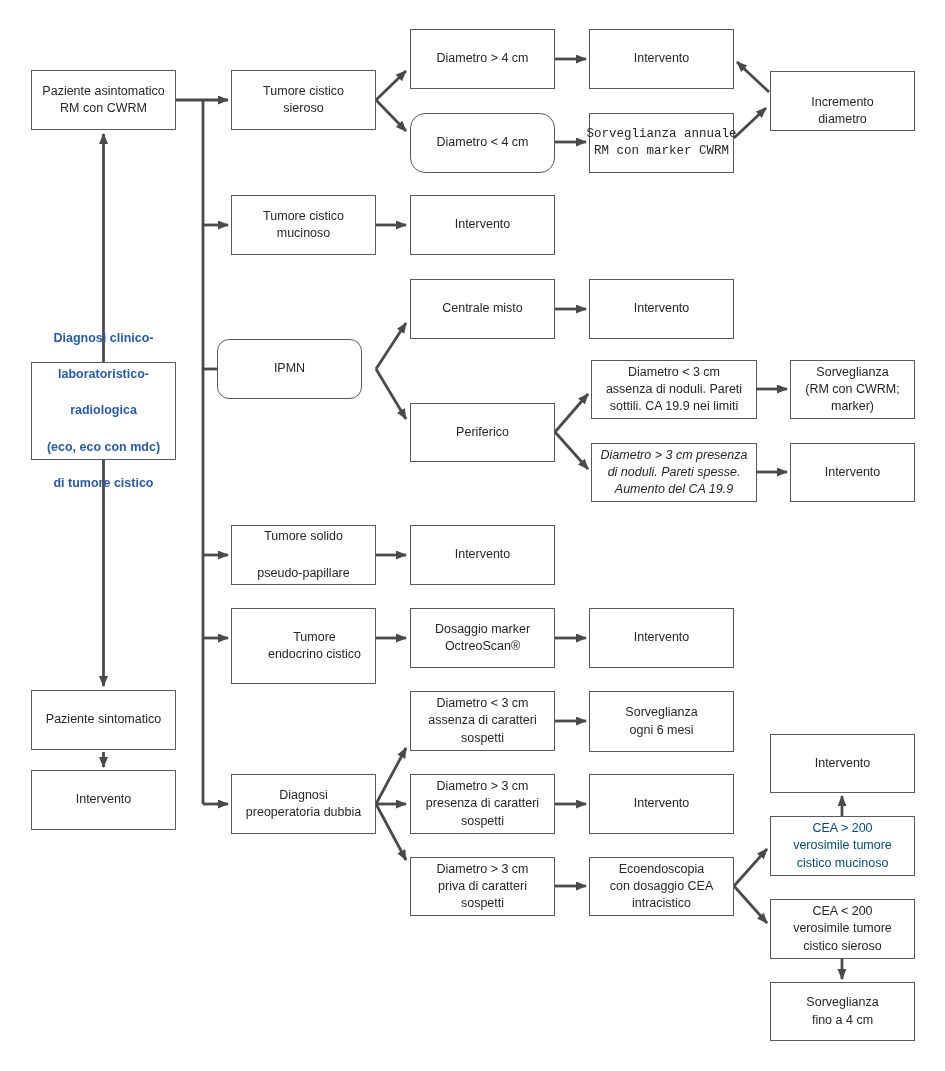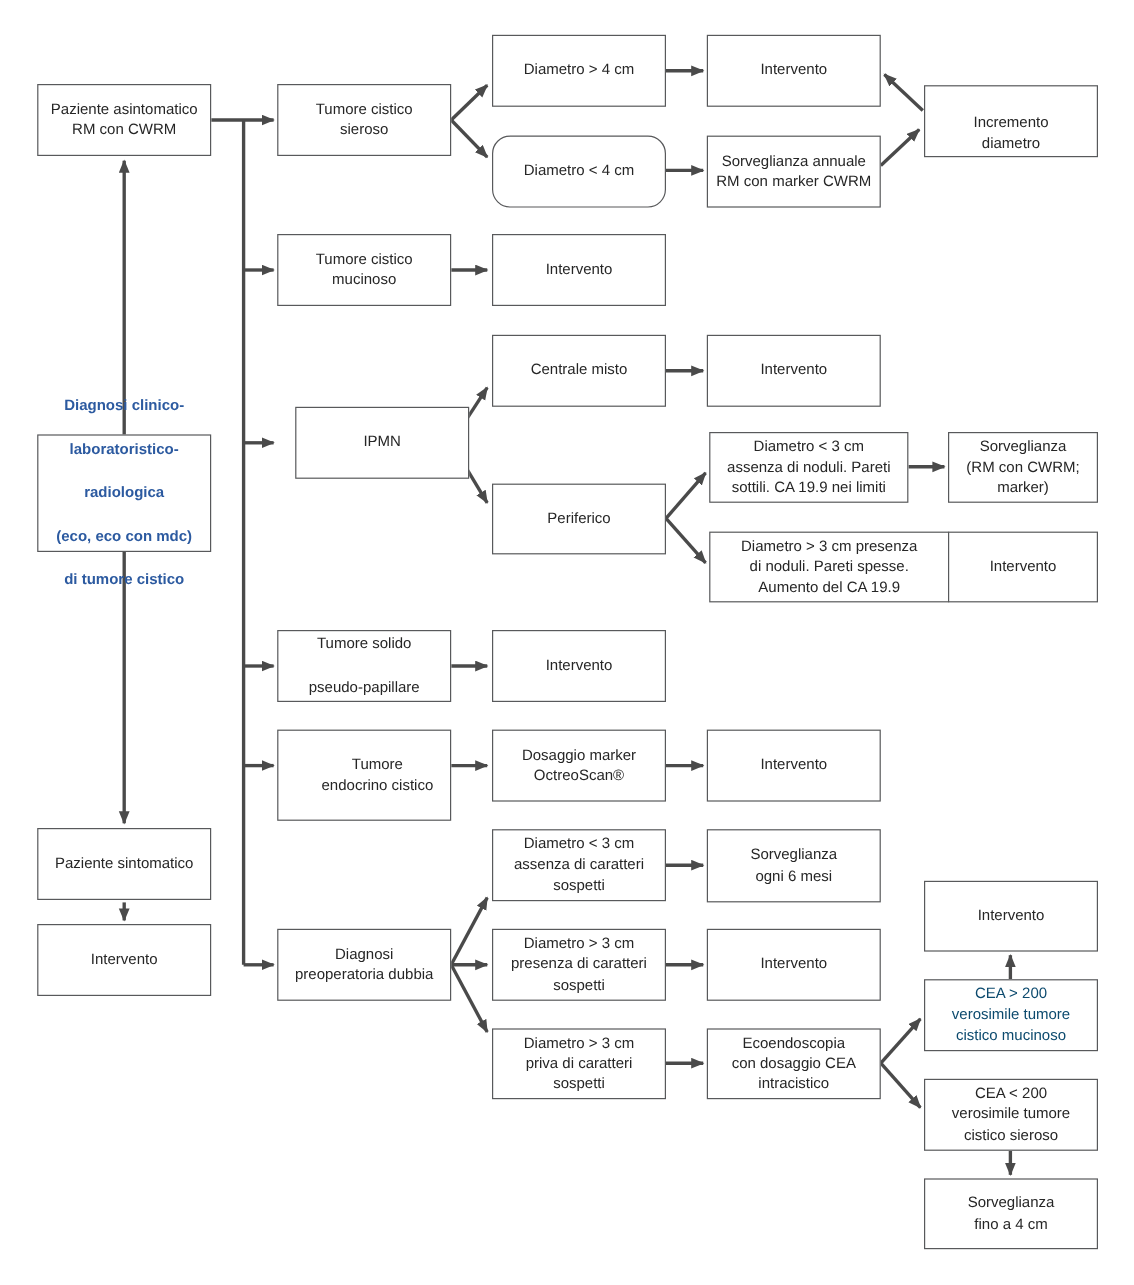--- a/index.html
+++ b/index.html
@@ -86,21 +86,21 @@
         <span>Intervento</span>
       </div>
       <div class="node" style="left: 231px; top: 70px; width: 145px; height: 60px; border-color: rgb(88, 89, 91); color: rgb(38, 38, 38);">
         <span>Tumore cistico</span>
         <span>sieroso</span>
       </div>
       <div class="node" style="left: 231px; top: 195px; width: 145px; height: 60px; border-color: rgb(88, 89, 91); color: rgb(38, 38, 38);">
         <span>Tumore cistico</span>
         <span>mucinoso</span>
       </div>
-      <div class="node" style="left: 246px; top: 339px; width: 145px; height: 60px; border-color: rgb(88, 89, 91); color: rgb(38, 38, 38);">
+      <div class="node" style="left: 217px; top: 339px; width: 145px; height: 60px; border-color: rgb(88, 89, 91); color: rgb(38, 38, 38); border-radius: 12px;">
         <span>IPMN</span>
       </div>
       <div class="node" style="left: 231px; top: 525px; width: 145px; height: 60px; border-color: rgb(88, 89, 91); color: rgb(38, 38, 38); gap: 20px;">
         <span>Tumore solido</span>
         <span>pseudo-papillare</span>
       </div>
       <div class="node" style="left: 231px; top: 608px; width: 145px; height: 76px; border-color: rgb(88, 89, 91); color: rgb(38, 38, 38); padding-left: 25px;">
         <span>Tumore</span>
         <span>endocrino cistico</span>
       </div>
@@ -141,21 +141,21 @@
         <span>sospetti</span>
       </div>
       <div class="node" style="left: 410px; top: 857px; width: 145px; height: 59px; border-color: rgb(88, 89, 91); color: rgb(38, 38, 38);">
         <span>Diametro &gt; 3 cm</span>
         <span>priva di caratteri</span>
         <span>sospetti</span>
       </div>
       <div class="node" style="left: 589px; top: 29px; width: 145px; height: 60px; border-color: rgb(88, 89, 91); color: rgb(38, 38, 38);">
         <span>Intervento</span>
       </div>
-      <div class="node" style="left: 589px; top: 113px; width: 145px; height: 60px; border-color: rgb(88, 89, 91); color: rgb(38, 38, 38);">
+      <div class="node" style="left: 589px; top: 113px; width: 145px; height: 60px; border-color: rgb(88, 89, 91); color: rgb(38, 38, 38); font-family: Liberation Mono, monospace;">
         <span>Sorveglianza annuale</span>
         <span>RM con marker CWRM</span>
       </div>
       <div class="node" style="left: 589px; top: 279px; width: 145px; height: 60px; border-color: rgb(88, 89, 91); color: rgb(38, 38, 38);">
         <span>Intervento</span>
       </div>
       <div class="node" style="left: 589px; top: 608px; width: 145px; height: 60px; border-color: rgb(88, 89, 91); color: rgb(38, 38, 38);">
         <span>Intervento</span>
       </div>
       <div class="node" style="left: 589px; top: 691px; width: 145px; height: 61px; border-color: rgb(88, 89, 91); color: rgb(38, 38, 38);">
@@ -168,21 +168,21 @@
       <div class="node" style="left: 589px; top: 857px; width: 145px; height: 59px; border-color: rgb(88, 89, 91); color: rgb(38, 38, 38);">
         <span>Ecoendoscopia</span>
         <span>con dosaggio CEA</span>
         <span>intracistico</span>
       </div>
       <div class="node" style="left: 591px; top: 360px; width: 166px; height: 59px; border-color: rgb(88, 89, 91); color: rgb(38, 38, 38);">
         <span>Diametro &lt; 3 cm</span>
         <span>assenza di noduli. Pareti</span>
         <span>sottili. CA 19.9 nei limiti</span>
       </div>
-      <div class="node" style="left: 591px; top: 443px; width: 200px; height: 59px; border-color: rgb(88, 89, 91); color: rgb(38, 38, 38);">
+      <div class="node" style="left: 591px; top: 443px; width: 166px; height: 59px; border-color: rgb(88, 89, 91); color: rgb(38, 38, 38); font-style: italic;">
         <span>Diametro &gt; 3 cm presenza</span>
         <span>di noduli. Pareti spesse.</span>
         <span>Aumento del CA 19.9</span>
       </div>
       <div class="node" style="left: 770px; top: 71px; width: 145px; height: 60px; border-color: rgb(88, 89, 91); color: rgb(38, 38, 38); justify-content: flex-end;">
         <span>Incremento</span>
         <span>diametro</span>
       </div>
       <div class="node" style="left: 790px; top: 360px; width: 125px; height: 59px; border-color: rgb(88, 89, 91); color: rgb(38, 38, 38);">
         <span>Sorveglianza</span>

